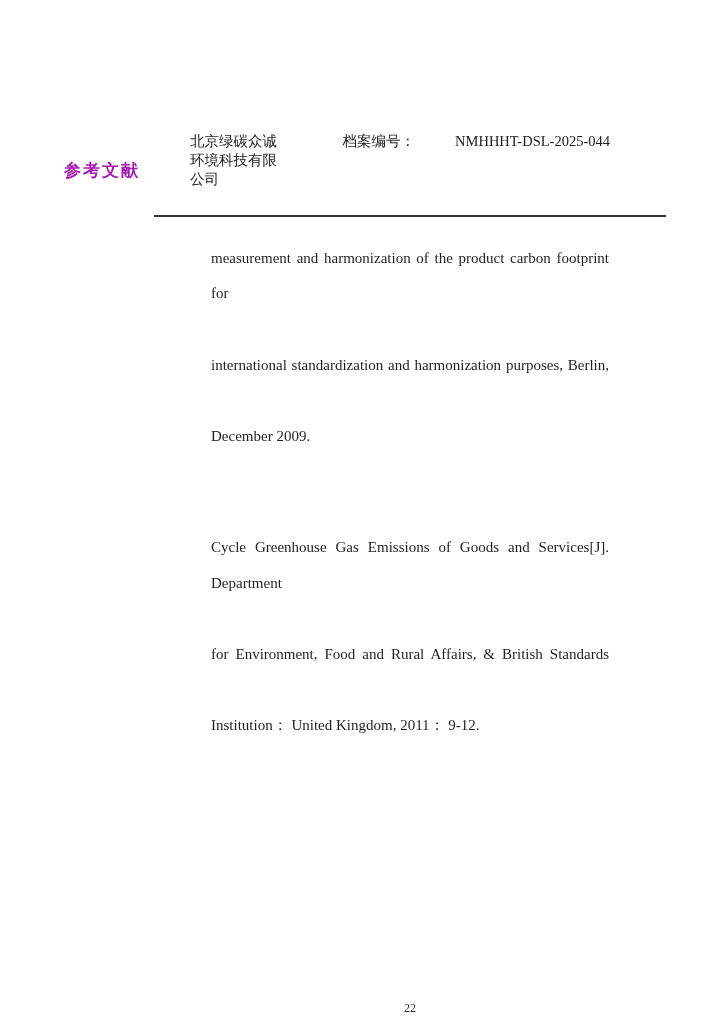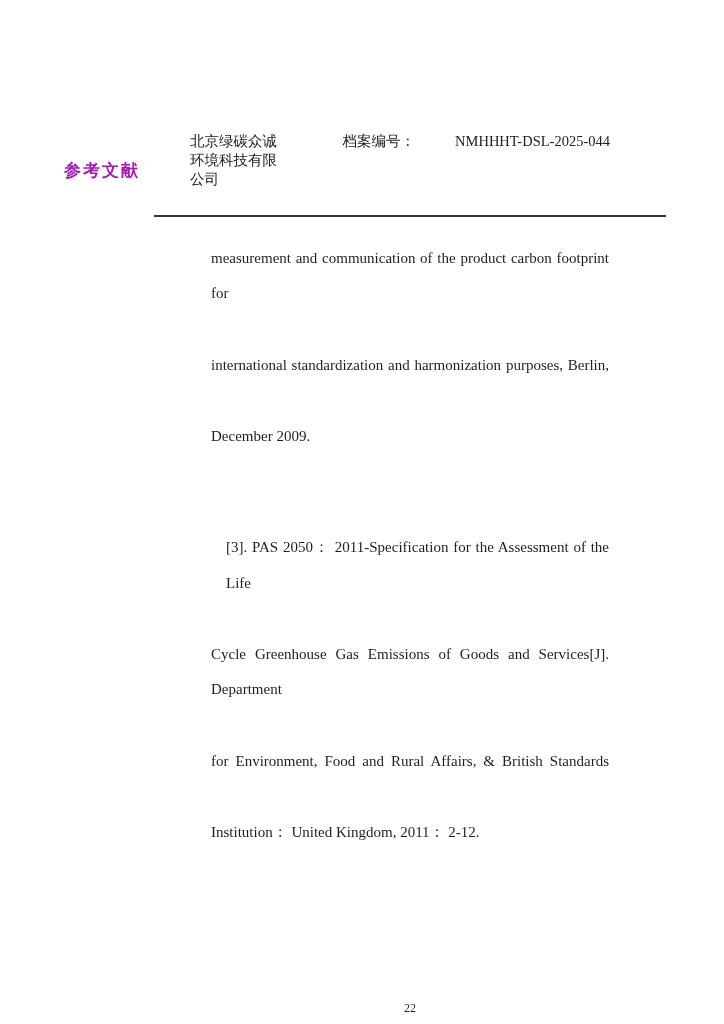--- a/index.html
+++ b/index.html
@@ -81,29 +81,28 @@
       <span>档案编号：</span><span>NMHHHT-DSL-2025-044</span>
     </span>
   </div>
 
   <div class="doc-title">参考文献</div>
 
   <div class="refs">
 
 
     <div>
-      <div class="ref-line just">measurement and communication of the product carbon footprint for</div>
+      <div class="ref-line just">measurement and harmonization of the product carbon footprint for</div>
       <div class="ref-line just">international standardization and harmonization purposes, Berlin,</div>
       <div class="ref-line">December 2009.</div>
     </div>
 
     <div>
-      <div class="ref-line just first">[3]. PAS 2050： 2011-Specification for the Assessment of the Life</div>
       <div class="ref-line just">Cycle Greenhouse Gas Emissions of Goods and Services[J]. Department</div>
       <div class="ref-line just">for Environment, Food and Rural Affairs, &amp; British Standards</div>
-      <div class="ref-line">Institution： United Kingdom, 2011： 2-12.</div>
+      <div class="ref-line">Institution： United Kingdom, 2011： 9-12.</div>
     </div>
 
   </div>
 
   <div class="page-number">22</div>
 
 </div>
 
 </body></html>

